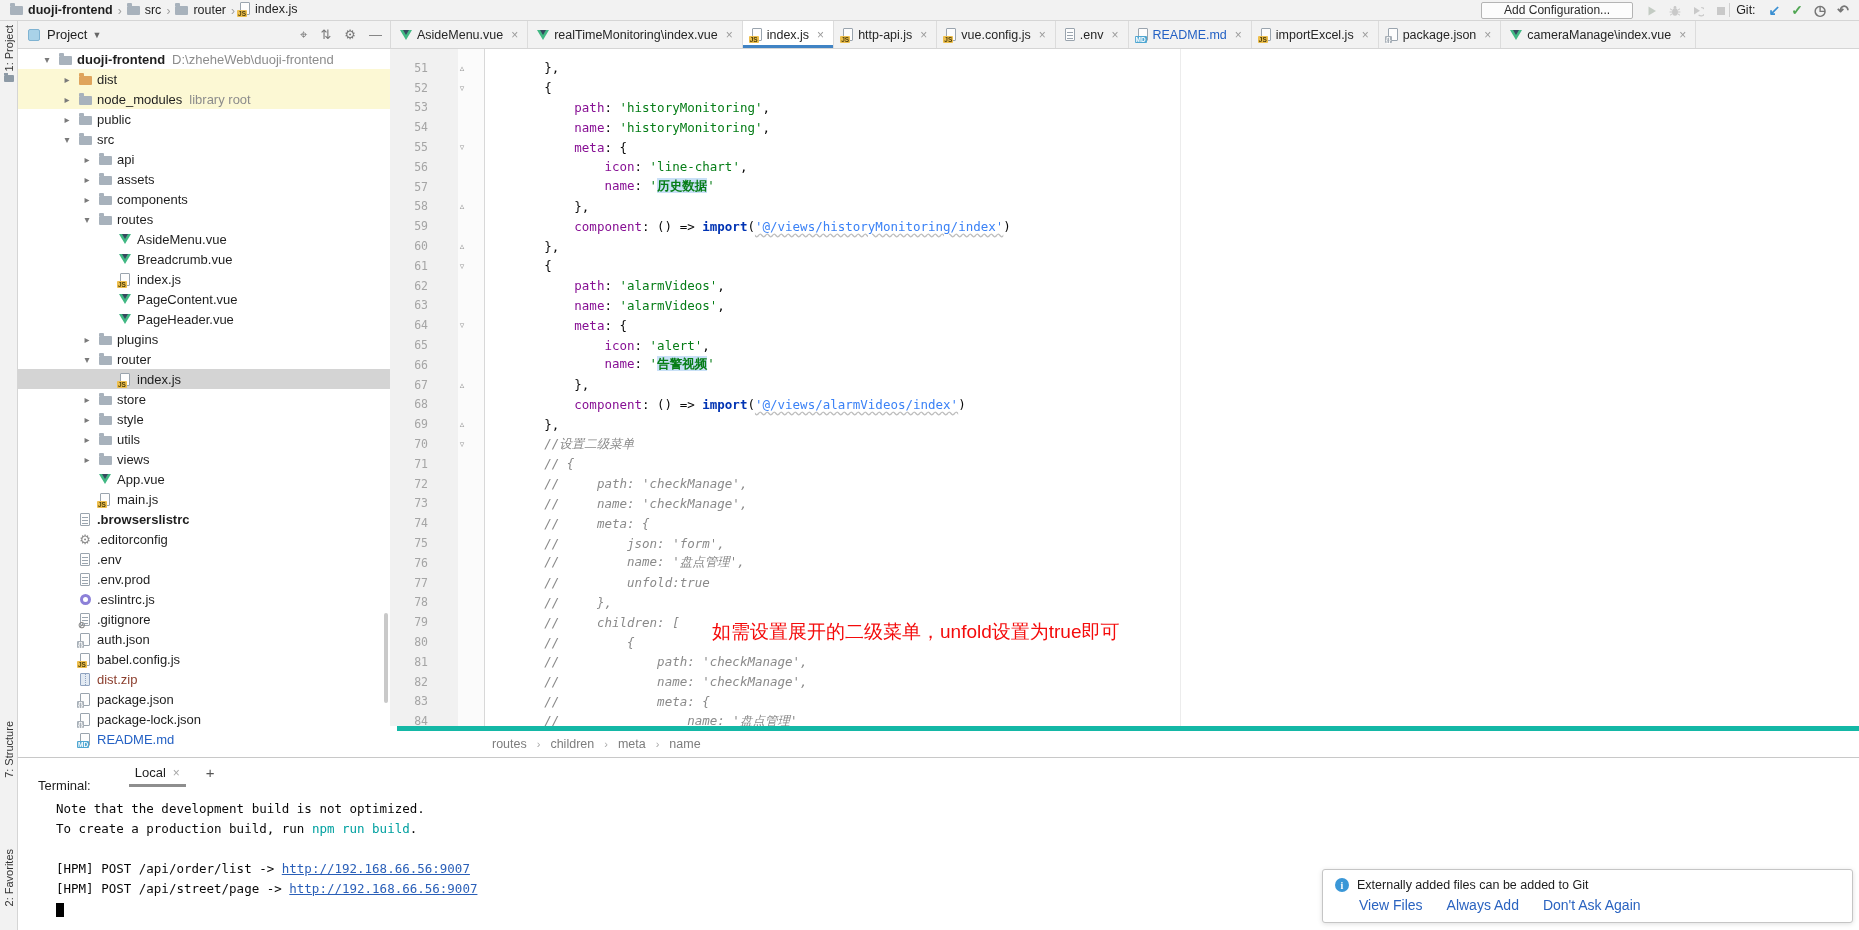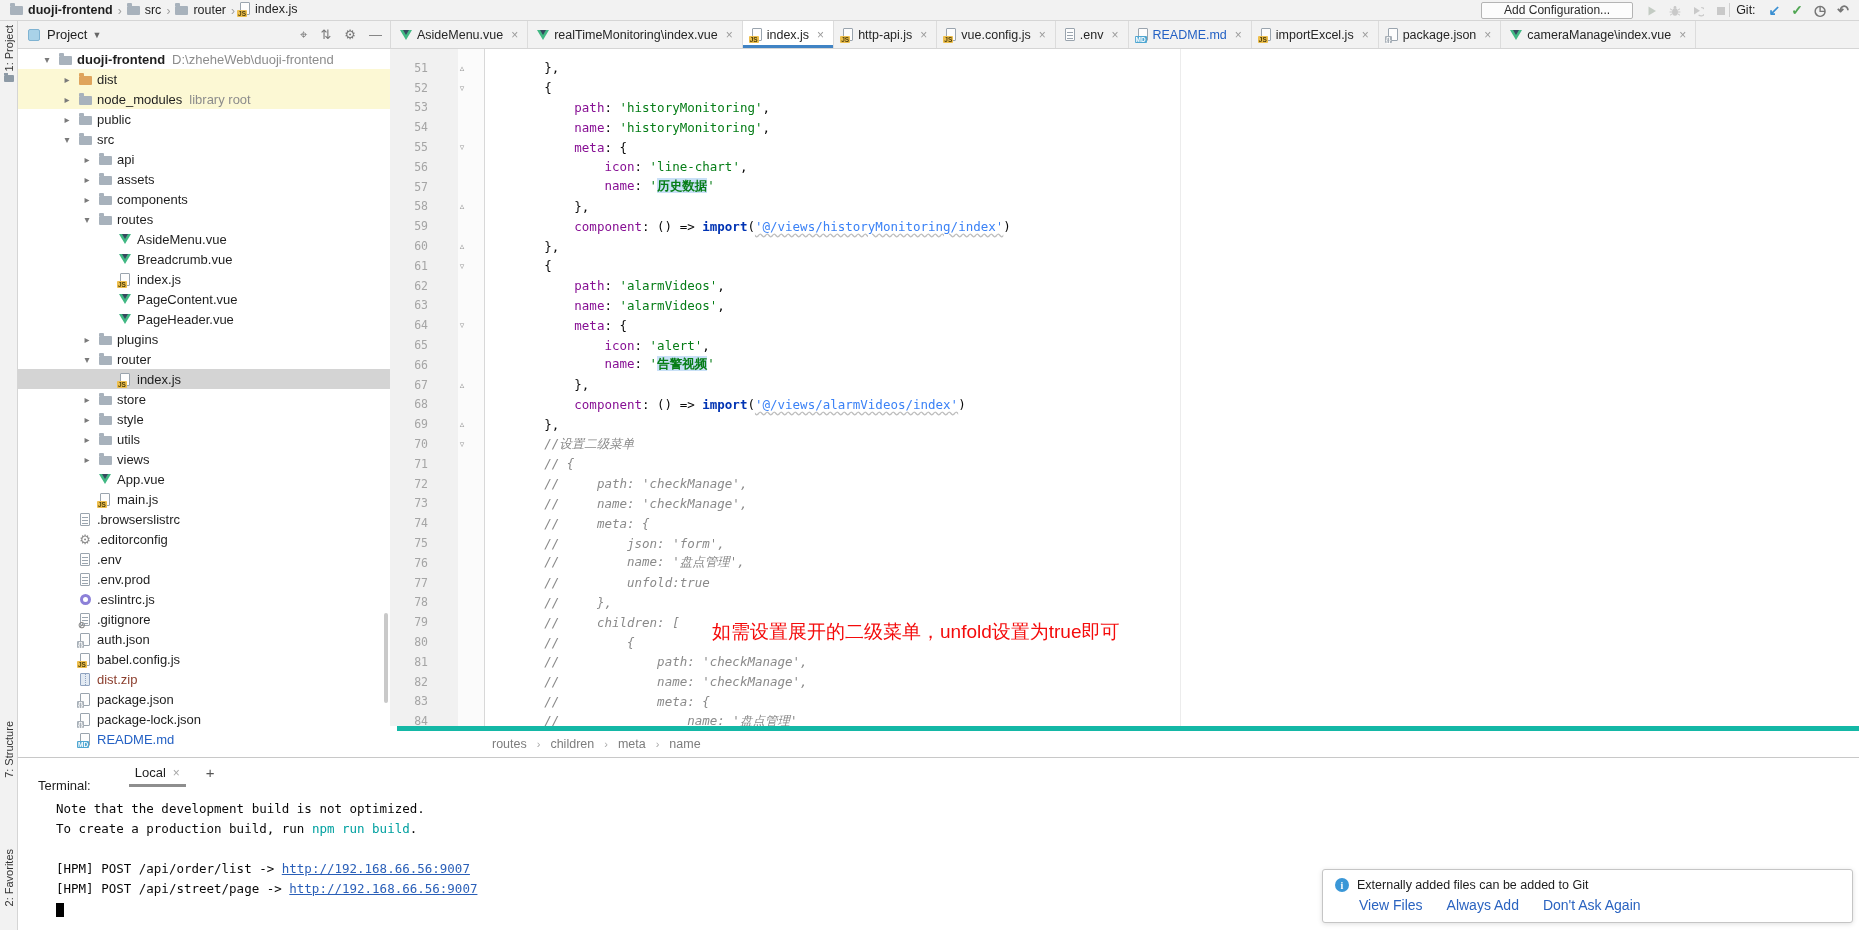--- a/index.html
+++ b/index.html
@@ -430,21 +430,21 @@
       </div>
       <div class="trow" style="padding-left: 60px;">
         <span class="chev"></span>
         <span class="ticon">
           <span class="ic ic-page">
             <span class="bdg bdg-js">JS</span>
           </span>
         </span>
         <span class="tlabel">main.js</span>
       </div>
-      <div class="trow" style="padding-left: 40px;">
+      <div class="trow" style="padding-left: 40px; font-weight: bold;">
         <span class="chev"></span>
         <span class="ticon">
           <span class="ic ic-page lines"></span>
         </span>
         <span class="tlabel">.browserslistrc</span>
       </div>
       <div class="trow" style="padding-left: 40px;">
         <span class="chev"></span>
         <span class="ticon">
           <span class="uni-gear">⚙</span>

